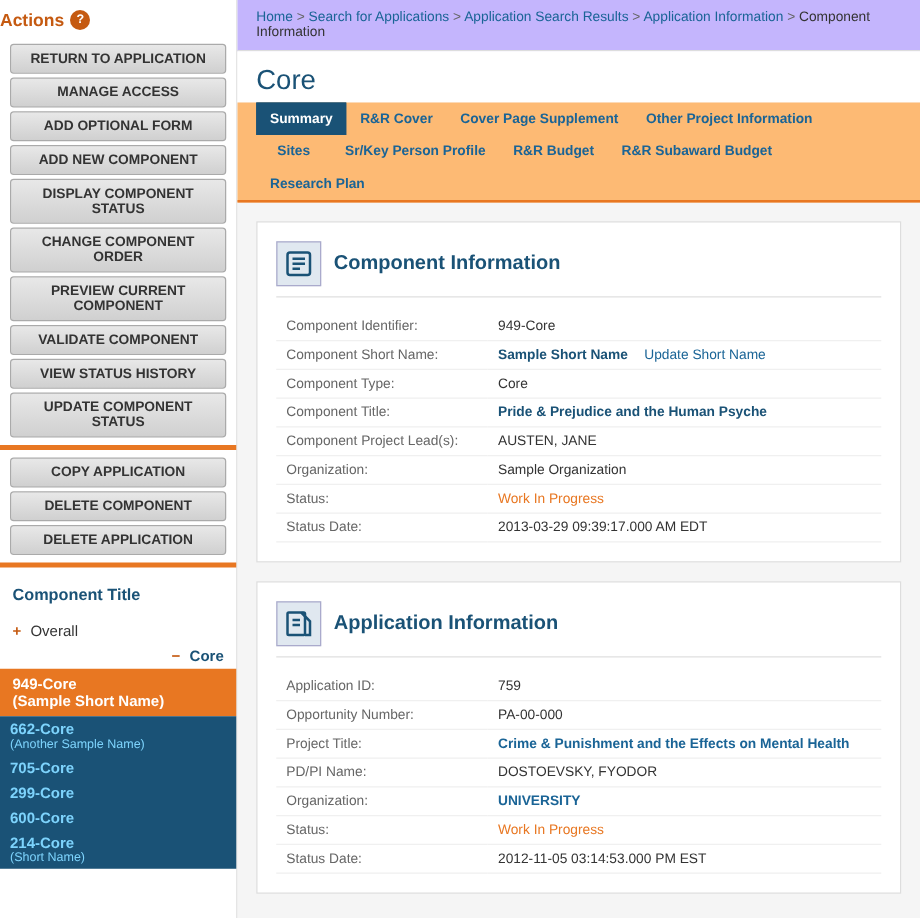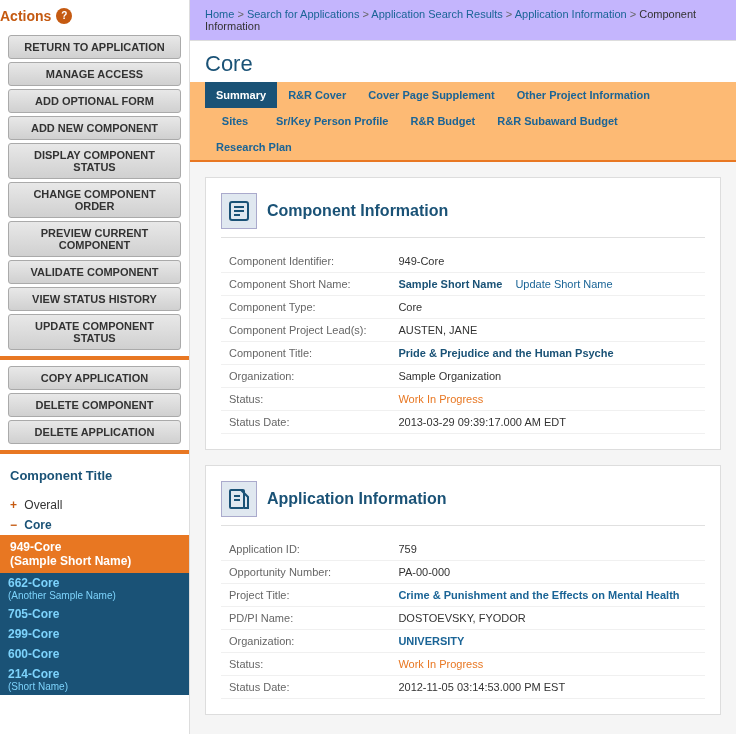--- a/index.html
+++ b/index.html
@@ -16,21 +16,21 @@
     .sidebar-btn { display: block; width: calc(100% - 16px); margin: 3px 8px; padding: 5px 8px; background: linear-gradient(to bottom, #e8e8e8, #d0d0d0); border: 1px solid #aaa; border-radius: 3px; font-size: 11px; font-weight: bold; color: #333; cursor: pointer; text-transform: uppercase; }
 
     .sidebar-divider { height: 4px; background: #e87722; margin: 6px 0; }
 
     .component-type-header { padding: 8px 10px; font-size: 13px; font-weight: bold; color: #1a5276; }
 
     .tree-section { padding: 4px 0; }
     .tree-item { padding: 3px 10px; cursor: pointer; }
     .tree-item.overall { color: #333; }
     .tree-item .tree-toggle { color: #c55a11; font-weight: bold; margin-right: 4px; }
-    .tree-item.core-header { color: #1a5276; font-weight: bold; }
+    .tree-item.core-header { color: #1a5276; font-weight: bold; text-align: right; }
     .tree-item.selected { background: #e87722; color: #fff; padding: 5px 10px; }
     .tree-item.selected .tree-name { color: #fff; font-weight: bold; }
     .tree-subitem { padding: 3px 10px 3px 8px; color: #7dd3fc; background: #1a5276; }
     .tree-subitem .name { font-weight: bold; }
     .tree-subitem .sub { font-size: 10px; }
 
     
     .main-content { flex: 1; padding: 0; background: #f5f5f5; }
 
     .breadcrumb { background: #c4b5fd; padding: 8px 15px; font-size: 11px; color: #666; border-bottom: 1px solid #ddd; }
@@ -179,26 +179,26 @@
             <td class="value">
               <span style="font-weight:bold;color:#1a5276;">Sample Short Name</span>
               <a href="#" class="update-link">Update Short Name</a>
             </td>
           </tr>
           <tr>
             <td class="label">Component Type:</td>
             <td class="value">Core</td>
           </tr>
           <tr>
+            <td class="label">Component Title:</td>
+            <td class="value bold">Pride &amp; Prejudice and the Human Psyche</td>
+          </tr>
+          <tr>
             <td class="label">Component Project Lead(s):</td>
             <td class="value">AUSTEN, JANE</td>
-          </tr>
-          <tr>
-            <td class="label">Component Title:</td>
-            <td class="value bold">Pride &amp; Prejudice and the Human Psyche</td>
           </tr>
           <tr>
             <td class="label">Organization:</td>
             <td class="value">Sample Organization</td>
           </tr>
           <tr>
             <td class="label">Status:</td>
             <td class="value orange">Work In Progress</td>
           </tr>
           <tr>

